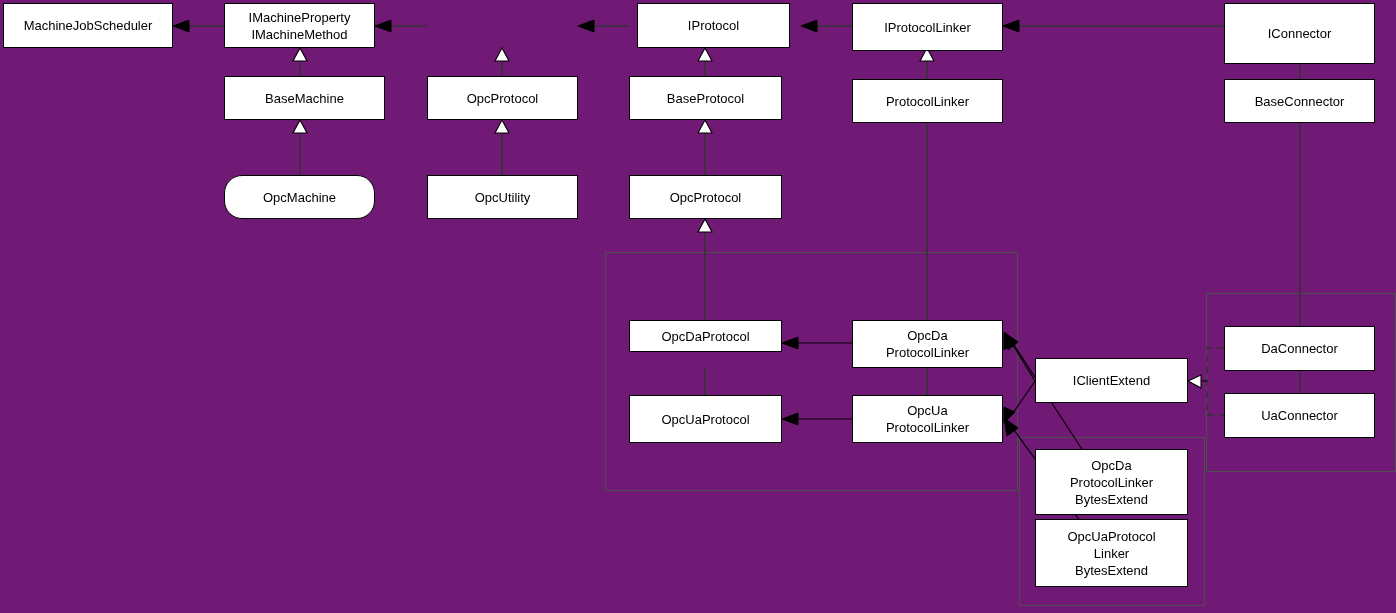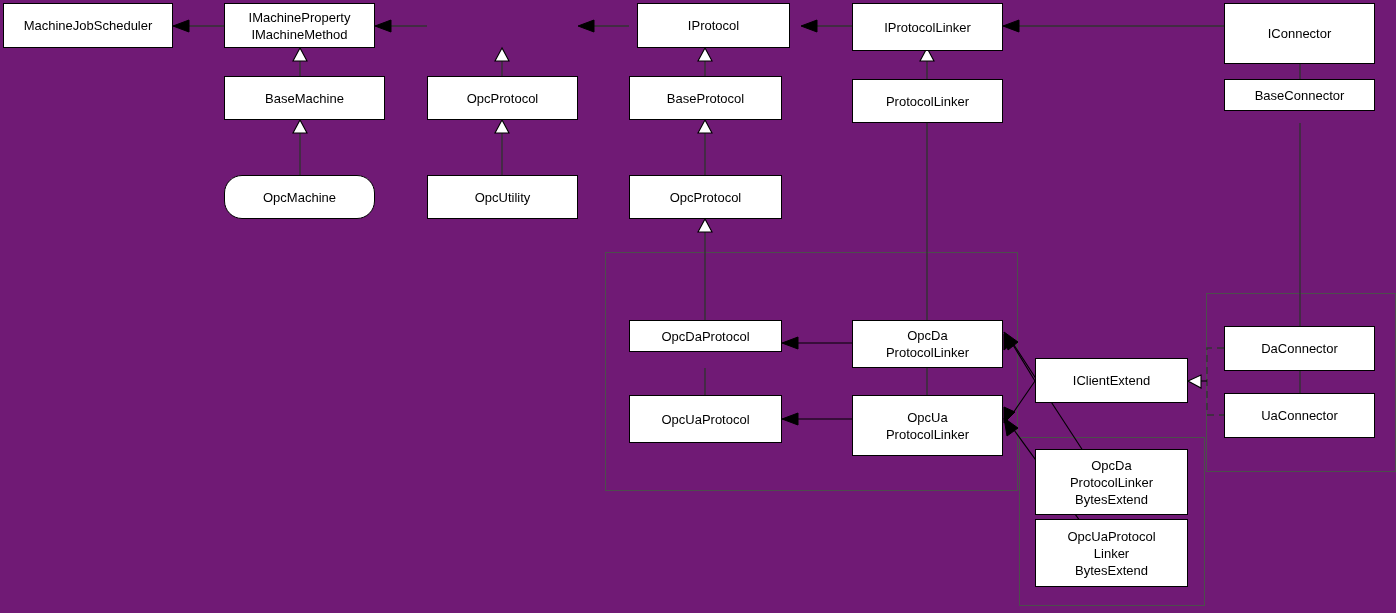--- a/index.html
+++ b/index.html
@@ -176,34 +176,34 @@
 
   <div class="node" style="left:629px; top:395px; width:153px; height:48px;">OpcUaProtocol</div>
 
   <div class="node" style="left:852px; top:3px; width:151px; height:48px;">IProtocolLinker</div>
 
   <div class="node" style="left:852px; top:79px; width:151px; height:44px;">ProtocolLinker</div>
 
   <div class="node" style="left:852px; top:320px; width:151px; height:48px;">OpcDa
 ProtocolLinker</div>
 
-  <div class="node" style="left:852px; top:395px; width:151px; height:61px;">OpcUa
+  <div class="node" style="left:852px; top:395px; width:151px; height:48px;">OpcUa
 ProtocolLinker</div>
 
   <div class="node" style="left:1035px; top:358px; width:153px; height:45px;">IClientExtend</div>
 
   <div class="node" style="left:1035px; top:449px; width:153px; height:66px;">OpcDa
 ProtocolLinker
 BytesExtend</div>
 
   <div class="node" style="left:1035px; top:519px; width:153px; height:68px;">OpcUaProtocol
 Linker
 BytesExtend</div>
 
   <div class="node" style="left:1224px; top:3px; width:151px; height:61px;">IConnector</div>
 
-  <div class="node" style="left:1224px; top:79px; width:151px; height:32px;">BaseConnector</div>
+  <div class="node" style="left:1224px; top:79px; width:151px; height:44px;">BaseConnector</div>
 
   <div class="node" style="left:1224px; top:326px; width:151px; height:45px;">DaConnector</div>
 
   <div class="node" style="left:1224px; top:393px; width:151px; height:45px;">UaConnector</div>
 
 </div>
 
 </body></html>

